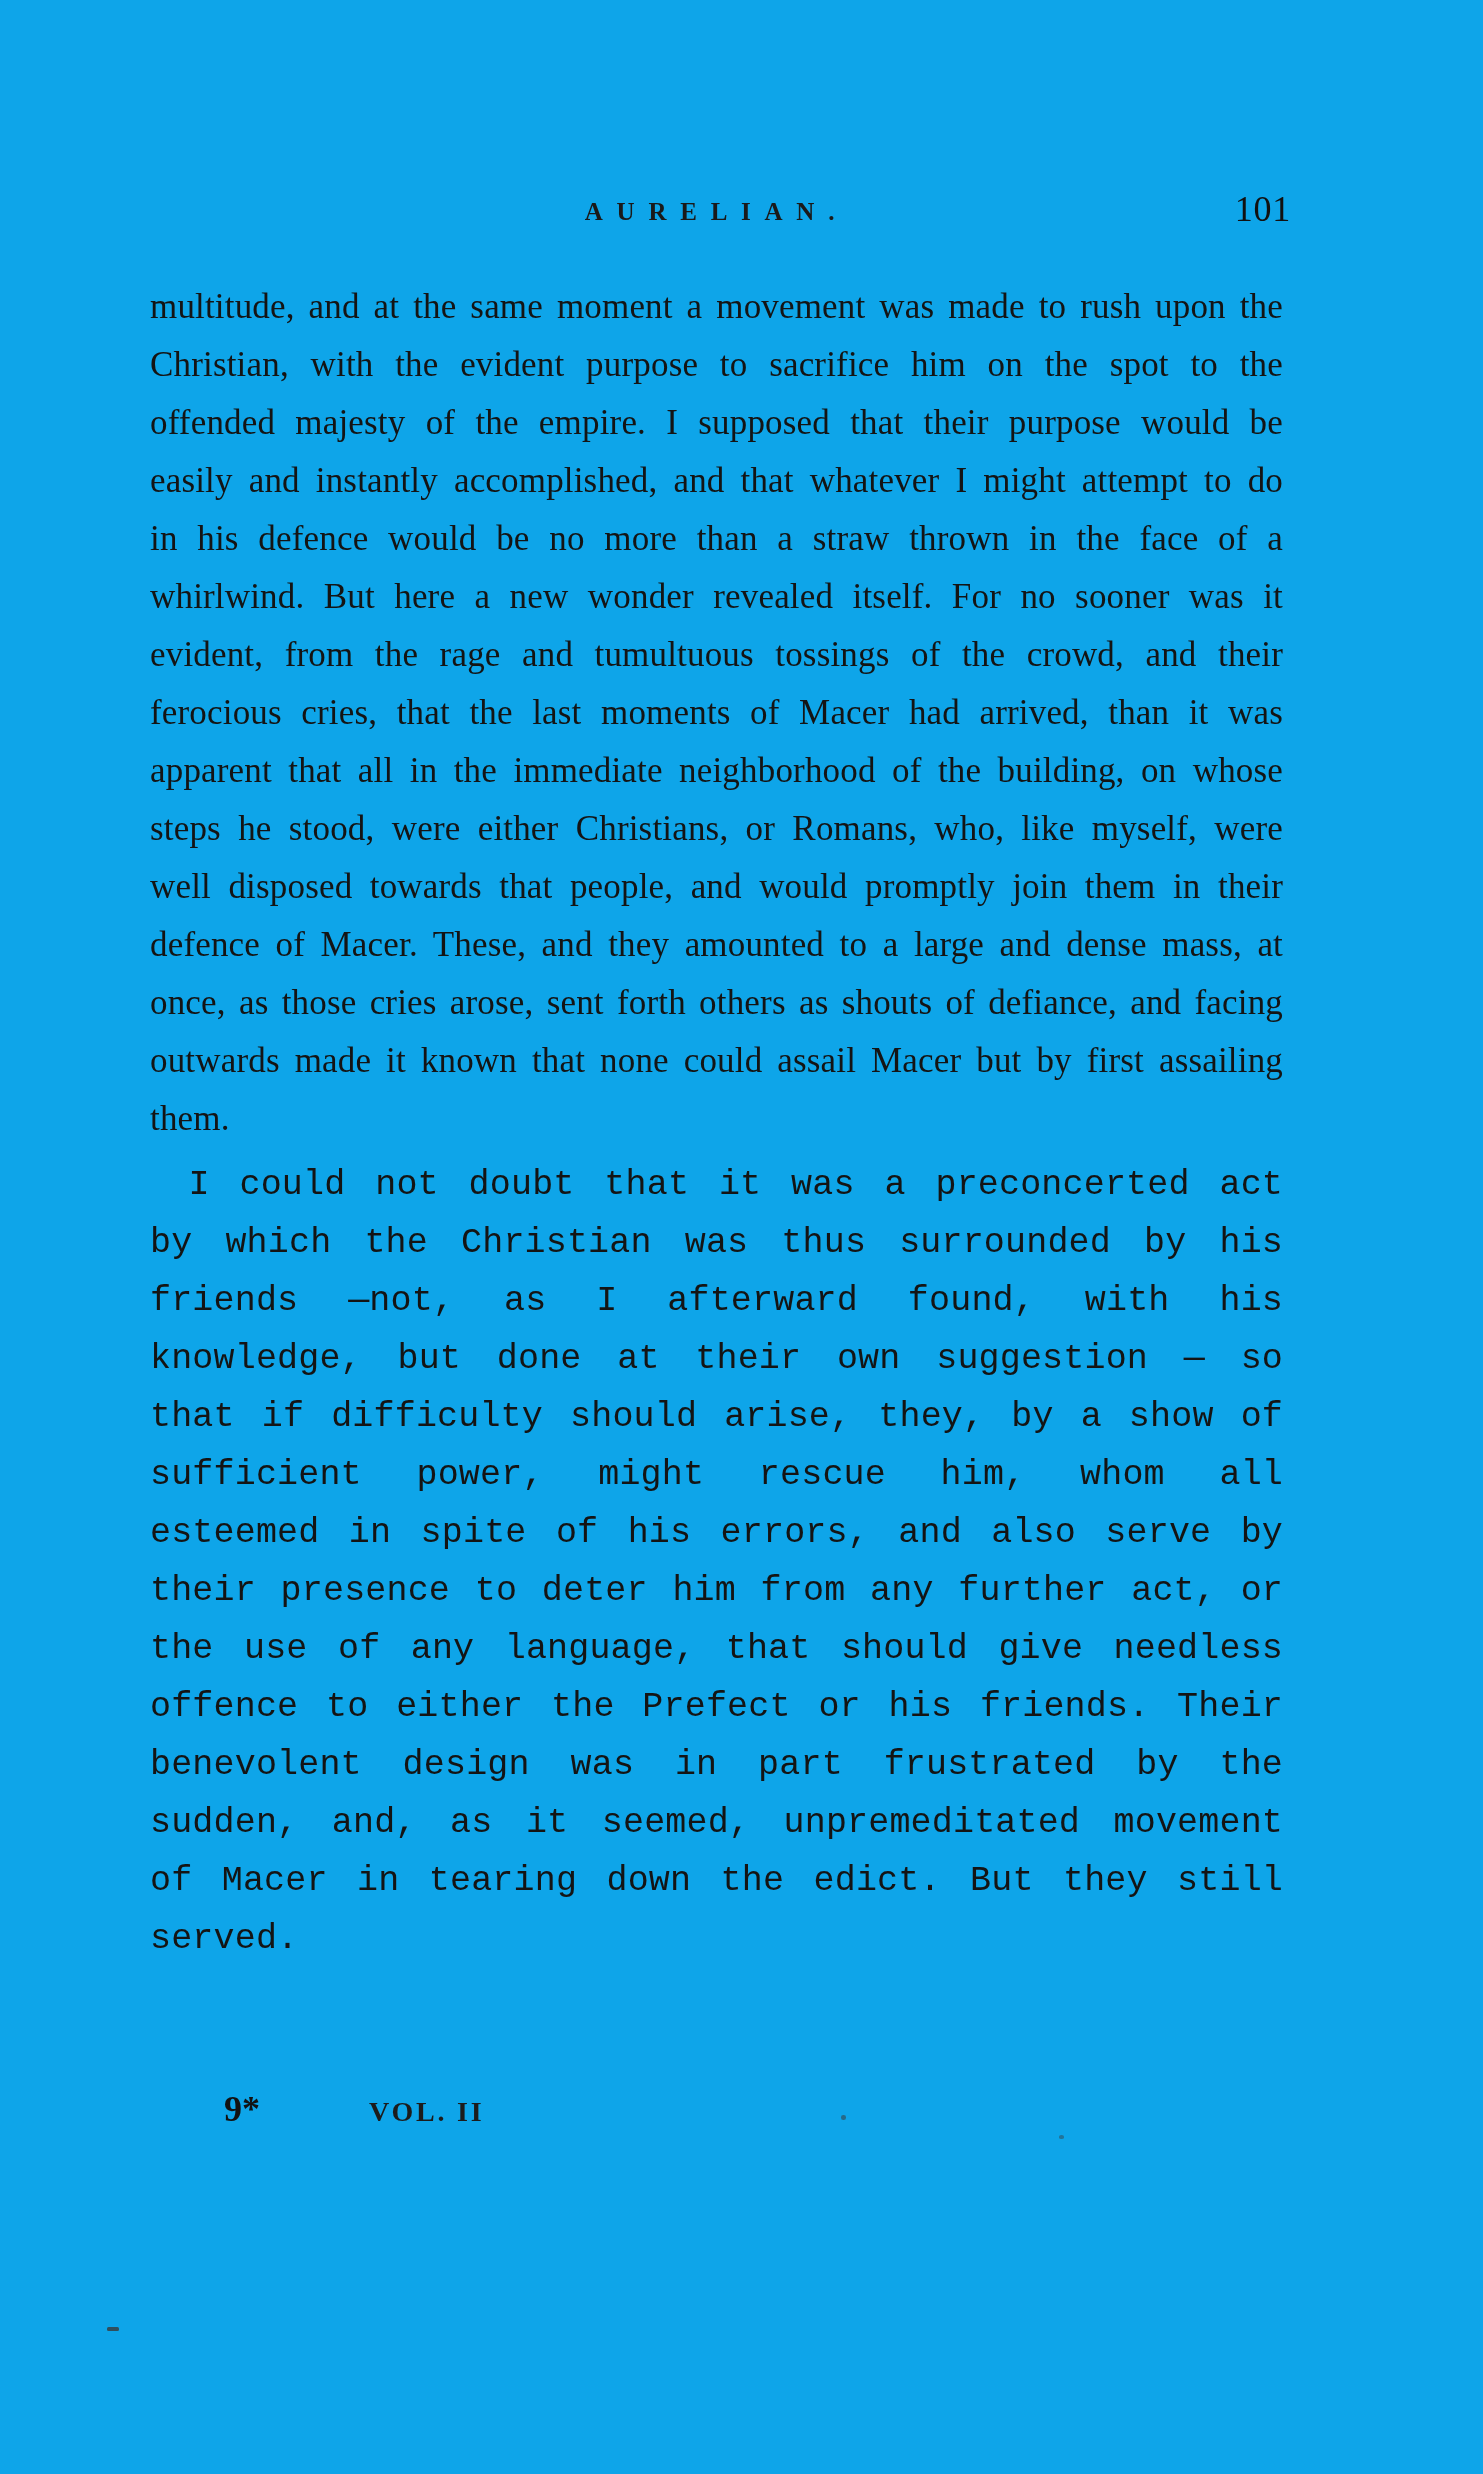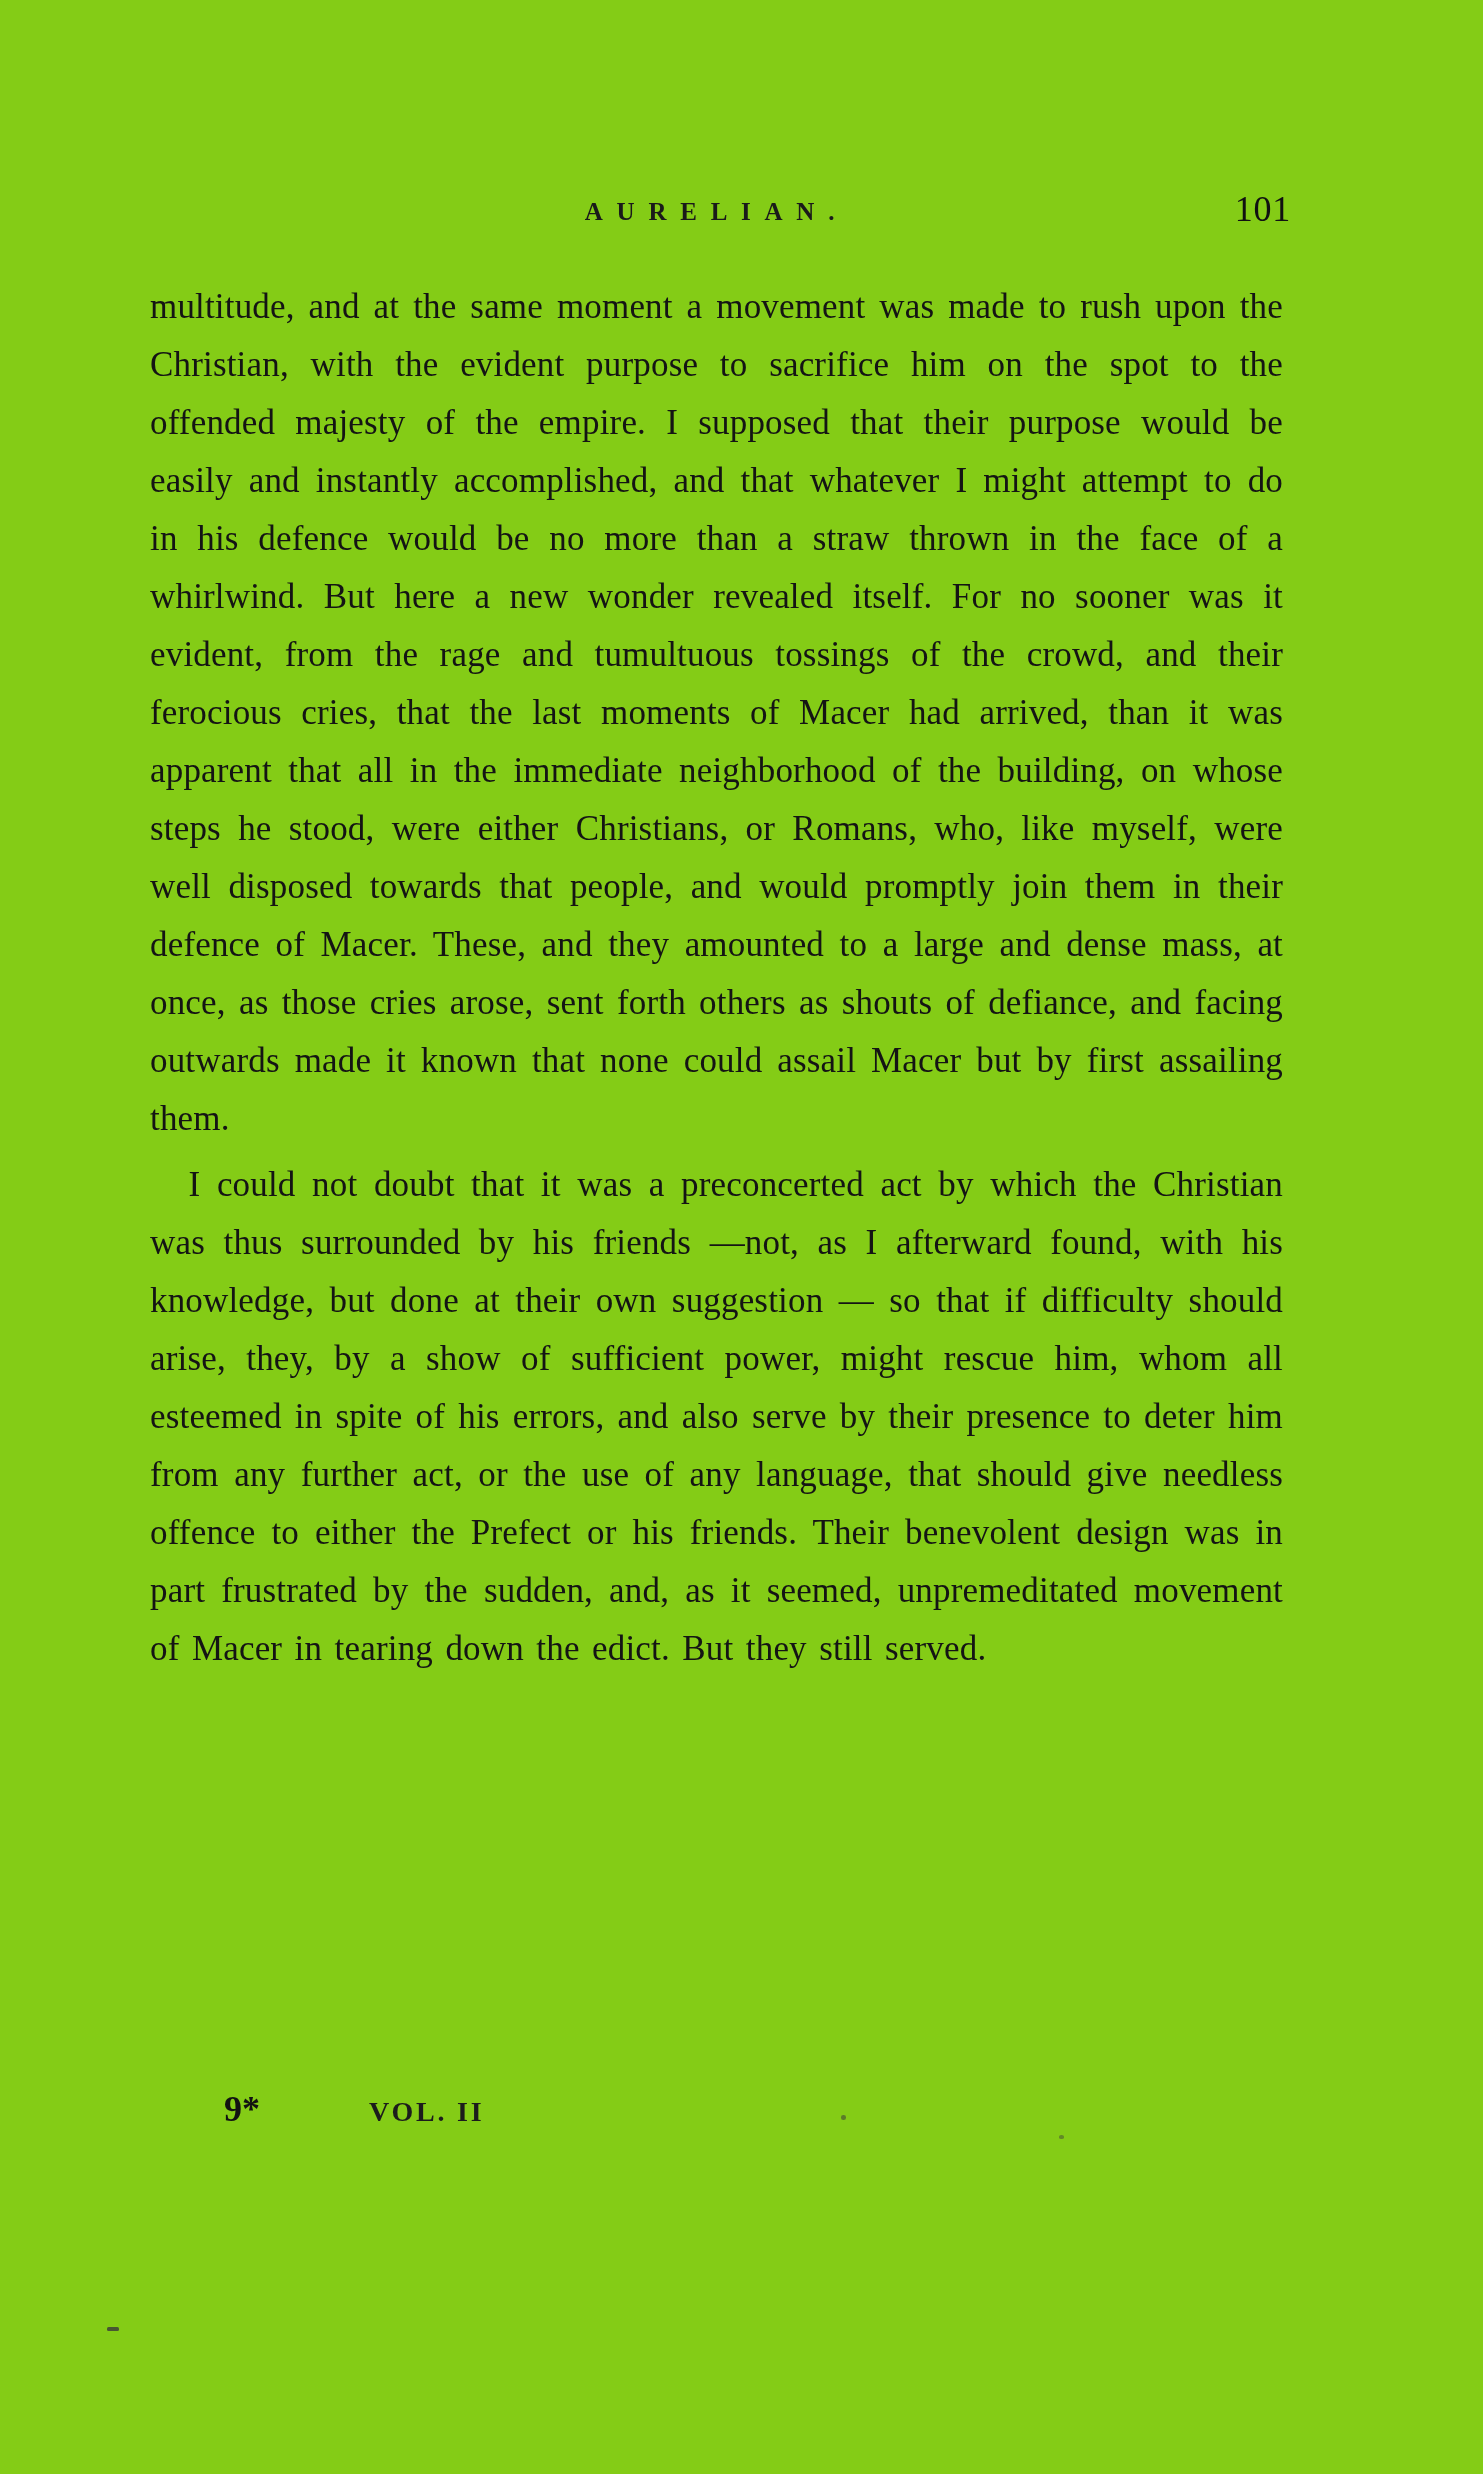--- a/index.html
+++ b/index.html
@@ -11,21 +11,21 @@
     width: 1484px;
     height: 2475px;
     position: relative;
     overflow: hidden;
     font-family: "Liberation Serif", "DejaVu Serif", serif;
     color: #161616;
   }
   .page {
     position: absolute;
     inset: 0;
-    background: #84cc16;
+    background: #0ea5e9;
   }
   .page-header {
     position: absolute;
     top: 188px;
     left: 142px;
     width: 1149px;
     height: 52px;
   }
   .header-title {
     position: absolute;
@@ -57,20 +57,21 @@
     text-align: justify;
     letter-spacing: 0.005em;
     word-spacing: 0.10em;
     color: #141414;
   }
   .body-text p {
     margin: 8px;
   }
   .body-text p.indented {
     text-indent: 1.1em;
+    font-family: Liberation Mono, monospace;
   }
   .page-footer {
     position: absolute;
     top: 2088px;
     left: 224px;
     width: 1044px;
     height: 52px;
   }
   .signature-mark {
     position: absolute;

